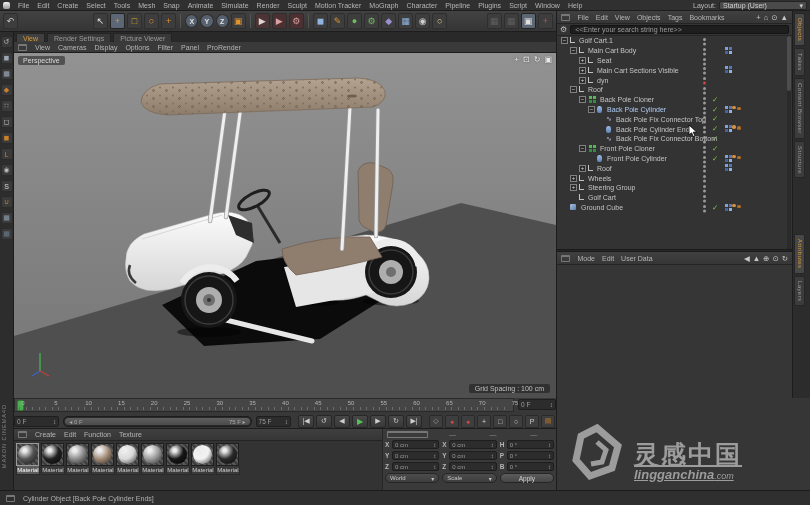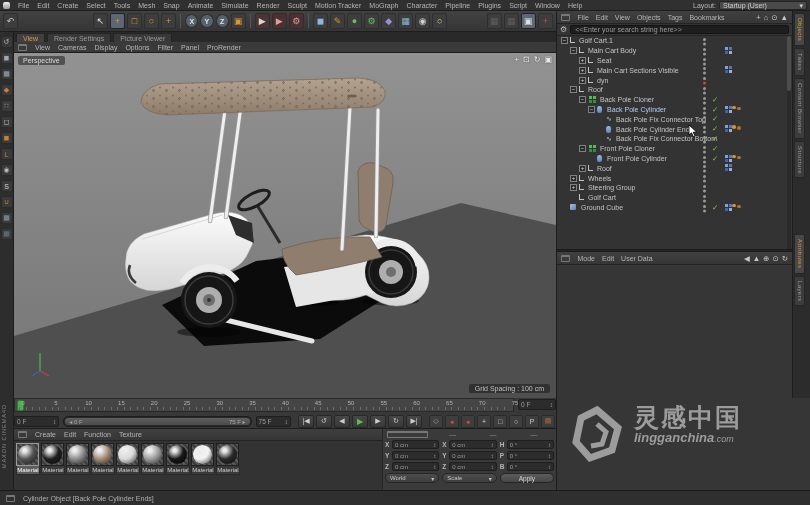--- a/index.html
+++ b/index.html
@@ -136,22 +136,22 @@
   .cfield{flex:1;height:9px;background:#2c2c2c;border:1px solid #1e1e1e;border-radius:2px;color:#9a9a9a;
           display:flex;align-items:center;justify-content:space-between;padding:0 2px;font-size:6px;}
   .cctl{margin-top:1px;height:10px;}
   .cselect{height:10px;background:linear-gradient(#4c4c4c,#3e3e3e);border:1px solid #262626;border-radius:5px;
            color:#c5c5c5;display:flex;align-items:center;justify-content:space-between;padding:0 4px;font-size:6px;}
   .capply{height:10px;background:linear-gradient(#5c5c5c,#464646);border:1px solid #262626;border-radius:5px;
           color:#d5d5d5;display:flex;align-items:center;justify-content:center;font-size:6.5px;}
 
   
   #br-panel{position:absolute;left:556px;top:398px;width:254px;height:92px;background:#363636;border-left:1px solid #1d1d1d;}
-  #watermark{position:absolute;left:568px;top:404px;width:238px;height:78px;display:flex;align-items:flex-start;gap:8px;
-             color:#9c9c9c;pointer-events:none;}
+  #watermark{position:absolute;left:568px;top:404px;width:238px;height:78px;display:flex;align-items:flex-end;gap:8px;
+             color:#9c9c9c;pointer-events:none;text-decoration:underline;}
   #wm-text .zh{font-size:25px;font-weight:bold;letter-spacing:2px;line-height:26px;}
   #wm-text .en{font-size:13px;font-weight:bold;font-style:italic;}
   #wm-text .en .tld{font-size:9px;font-weight:normal;}
 
   
   #statusbar{position:absolute;left:0;top:490px;width:810px;height:15px;background:#2f2f2f;border-top:1px solid #1b1b1b;
              display:flex;align-items:center;padding:0 4px;gap:4px;color:#b0b0b0;}
 
   
   #cursor{position:absolute;left:688px;top:124px;z-index:50;}

